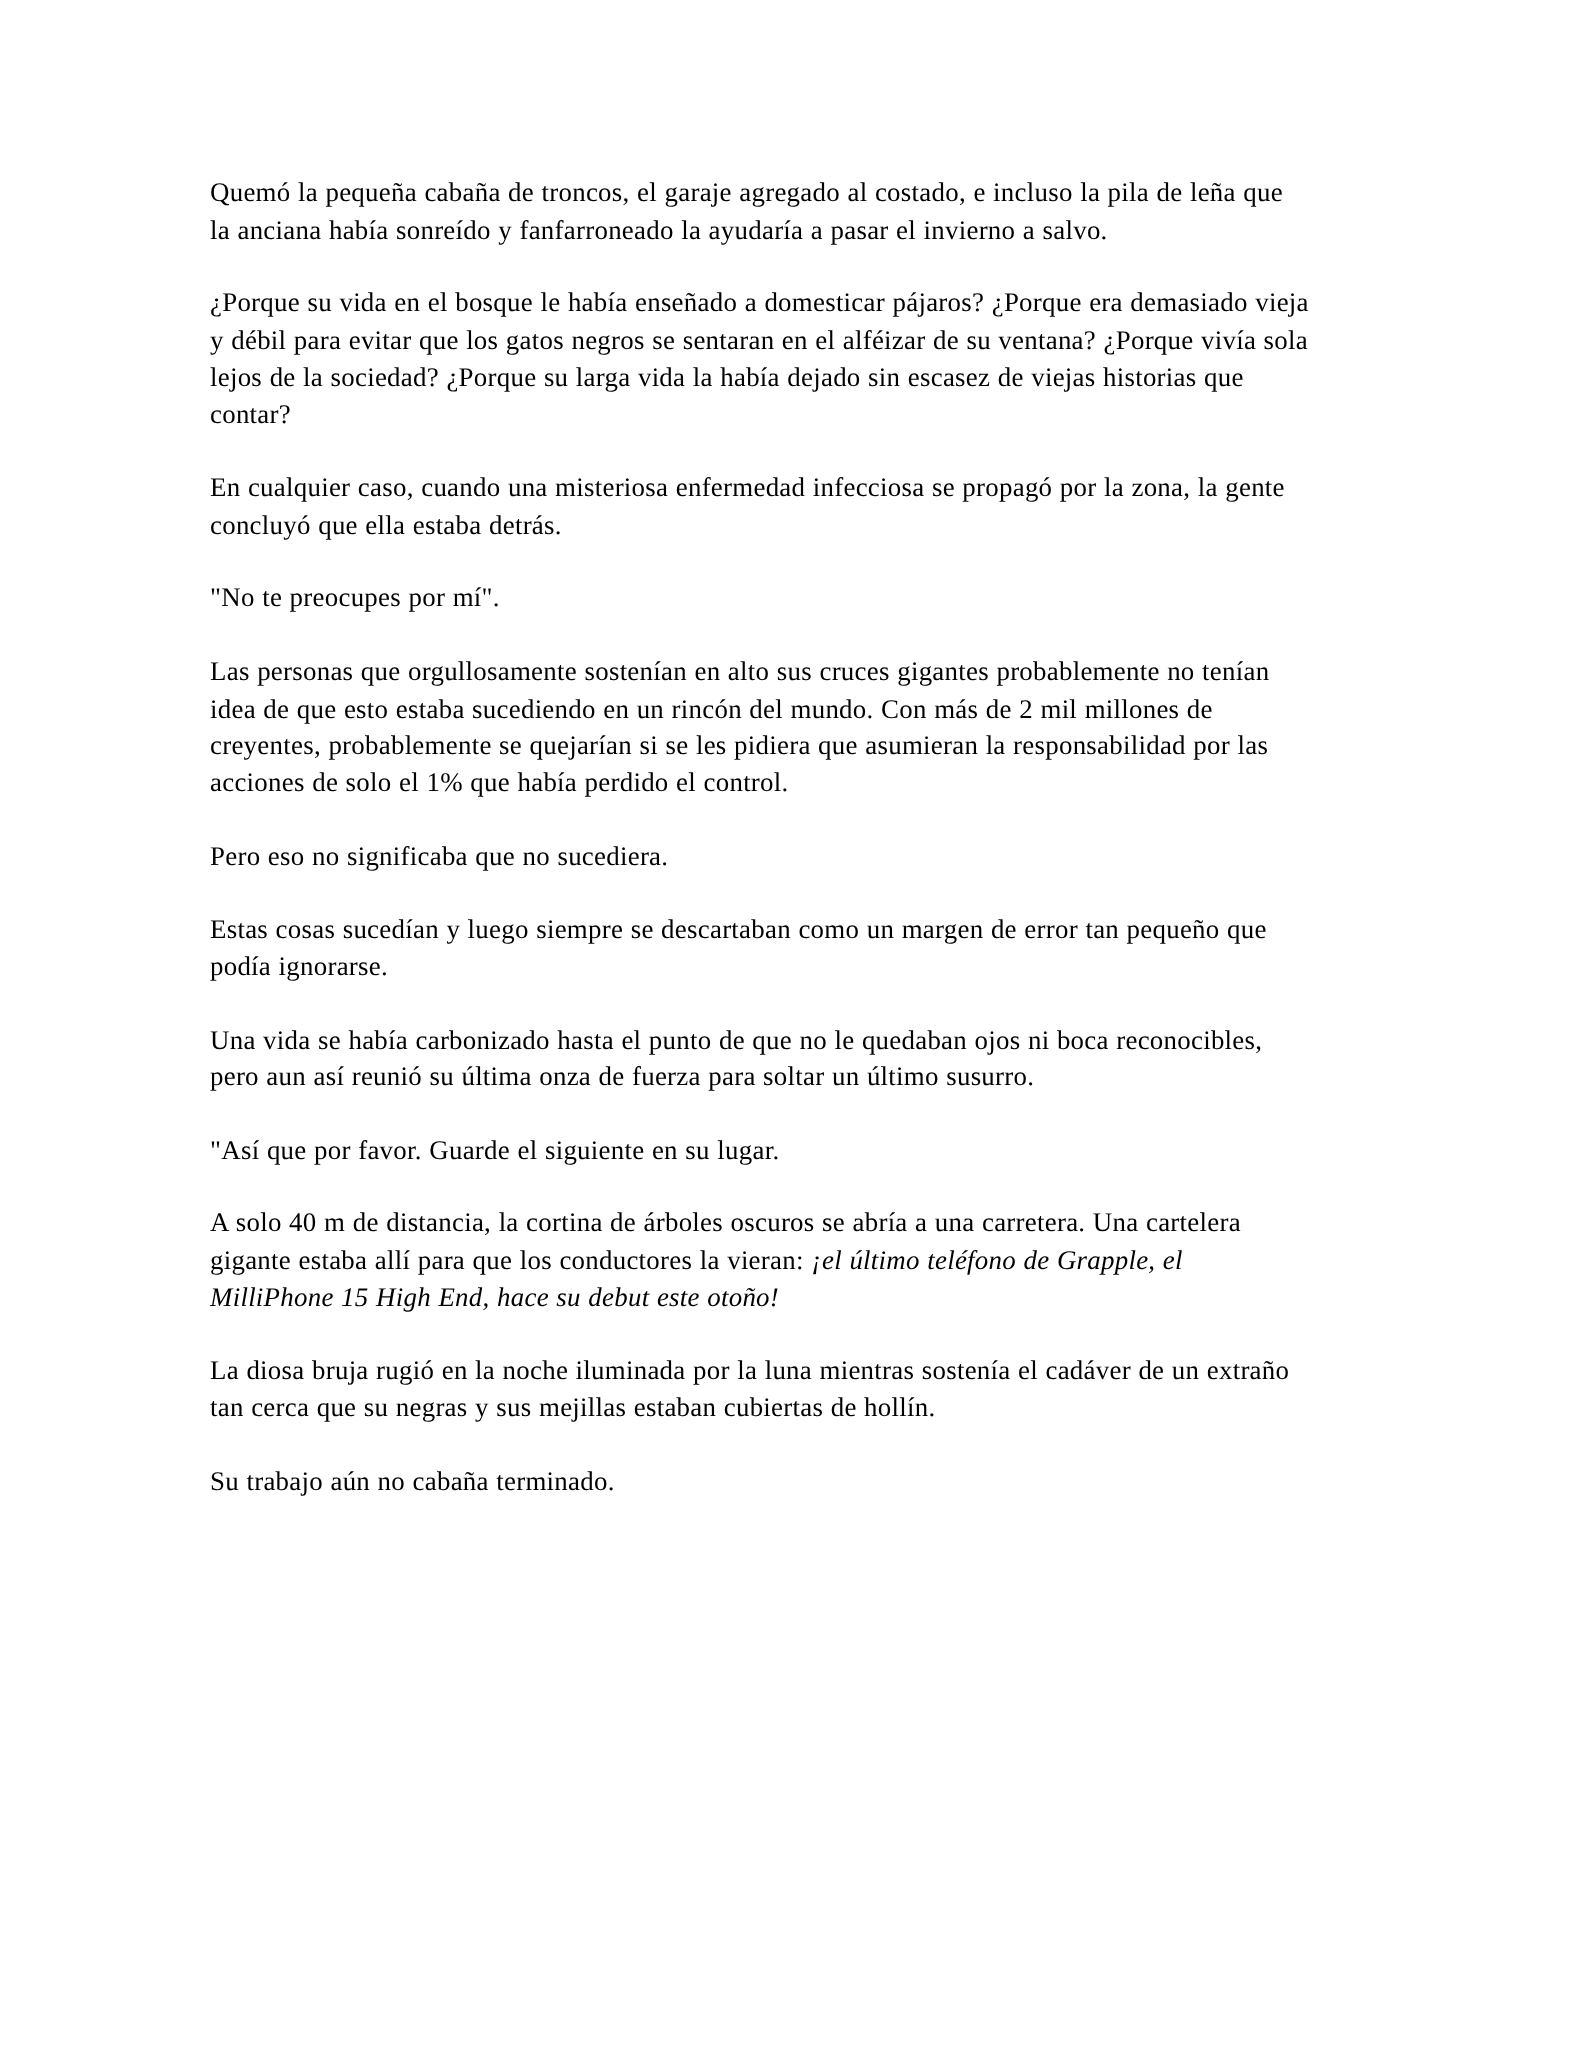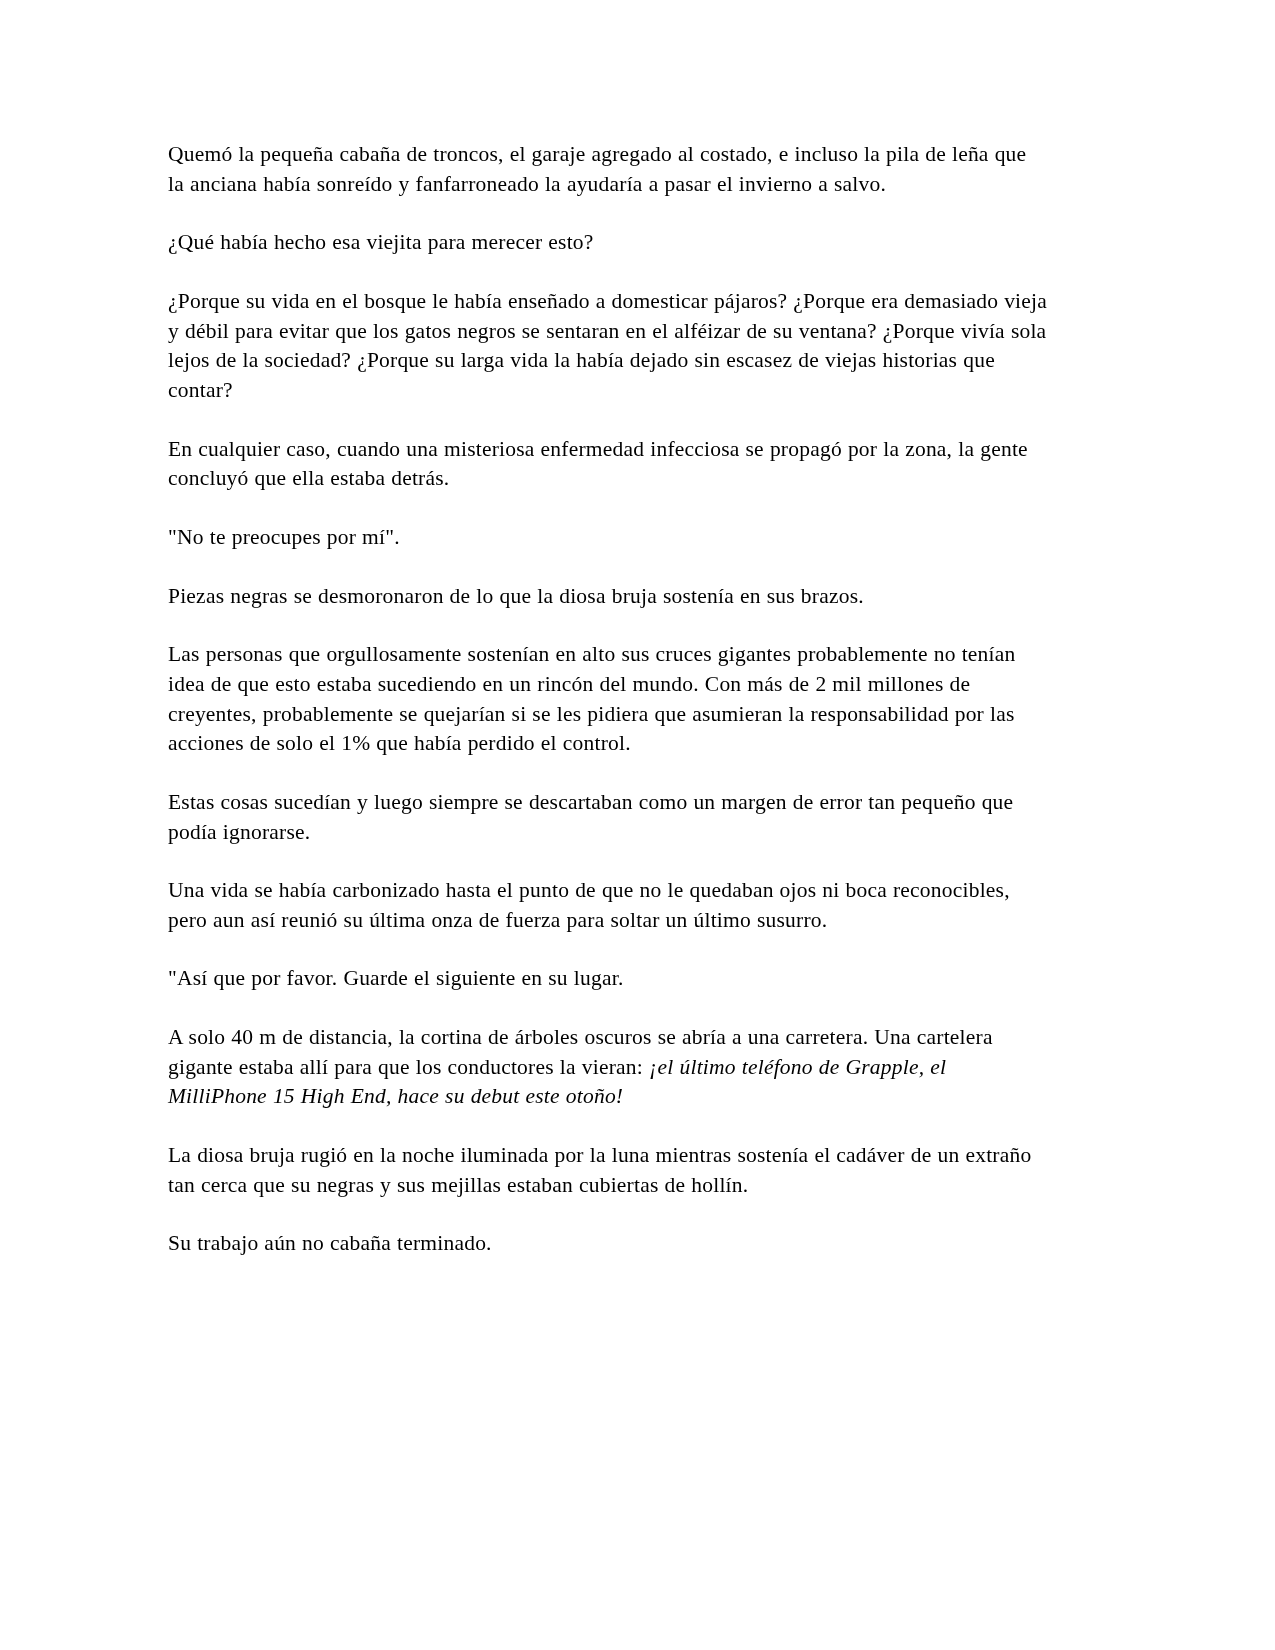--- a/index.html
+++ b/index.html
@@ -40,26 +40,25 @@
     font-style: italic;
   }
 </style>
 </head>
 <body>
 
 <div class="page">
   <div class="doc-body">
 
     <p class="para">Quemó la pequeña cabaña de troncos, el garaje agregado al costado, e incluso la pila de leña que la anciana había sonreído y fanfarroneado la ayudaría a pasar el invierno a salvo.</p>
-    <p class="para">¿Qué había hecho esa viejita para merecer esto?</p>
     <p class="para">¿Porque su vida en el bosque le había enseñado a domesticar pájaros? ¿Porque era demasiado vieja y débil para evitar que los gatos negros se sentaran en el alféizar de su ventana? ¿Porque vivía sola lejos de la sociedad? ¿Porque su larga vida la había dejado sin escasez de viejas historias que contar?</p>
     <p class="para">En cualquier caso, cuando una misteriosa enfermedad infecciosa se propagó por la zona, la gente concluyó que ella estaba detrás.</p>
     <p class="para">"No te preocupes por mí".</p>
-    <p class="para">Piezas negras se desmoronaron de lo que la diosa bruja sostenía en sus brazos.</p>
     <p class="para">Las personas que orgullosamente sostenían en alto sus cruces gigantes probablemente no tenían idea de que esto estaba sucediendo en un rincón del mundo. Con más de 2 mil millones de creyentes, probablemente se quejarían si se les pidiera que asumieran la responsabilidad por las acciones de solo el 1% que había perdido el control.</p>
+    <p class="para">Pero eso no significaba que no sucediera.</p>
     <p class="para">Estas cosas sucedían y luego siempre se descartaban como un margen de error tan pequeño que podía ignorarse.</p>
     <p class="para">Una vida se había carbonizado hasta el punto de que no le quedaban ojos ni boca reconocibles, pero aun así reunió su última onza de fuerza para soltar un último susurro.</p>
     <p class="para">"Así que por favor. Guarde el siguiente en su lugar.</p>
 
     <p class="para"><span>A solo 40 m de distancia, la cortina de árboles oscuros se abría a una carretera. Una cartelera gigante estaba allí para que los conductores la vieran: </span><span class="italic">¡el último teléfono de Grapple, el MilliPhone 15 High End, hace su debut este otoño!</span></p>
 
     <p class="para">La diosa bruja rugió en la noche iluminada por la luna mientras sostenía el cadáver de un extraño tan cerca que su negras y sus mejillas estaban cubiertas de hollín.</p>
     <p class="para">Su trabajo aún no cabaña terminado.</p>
 
   </div>

